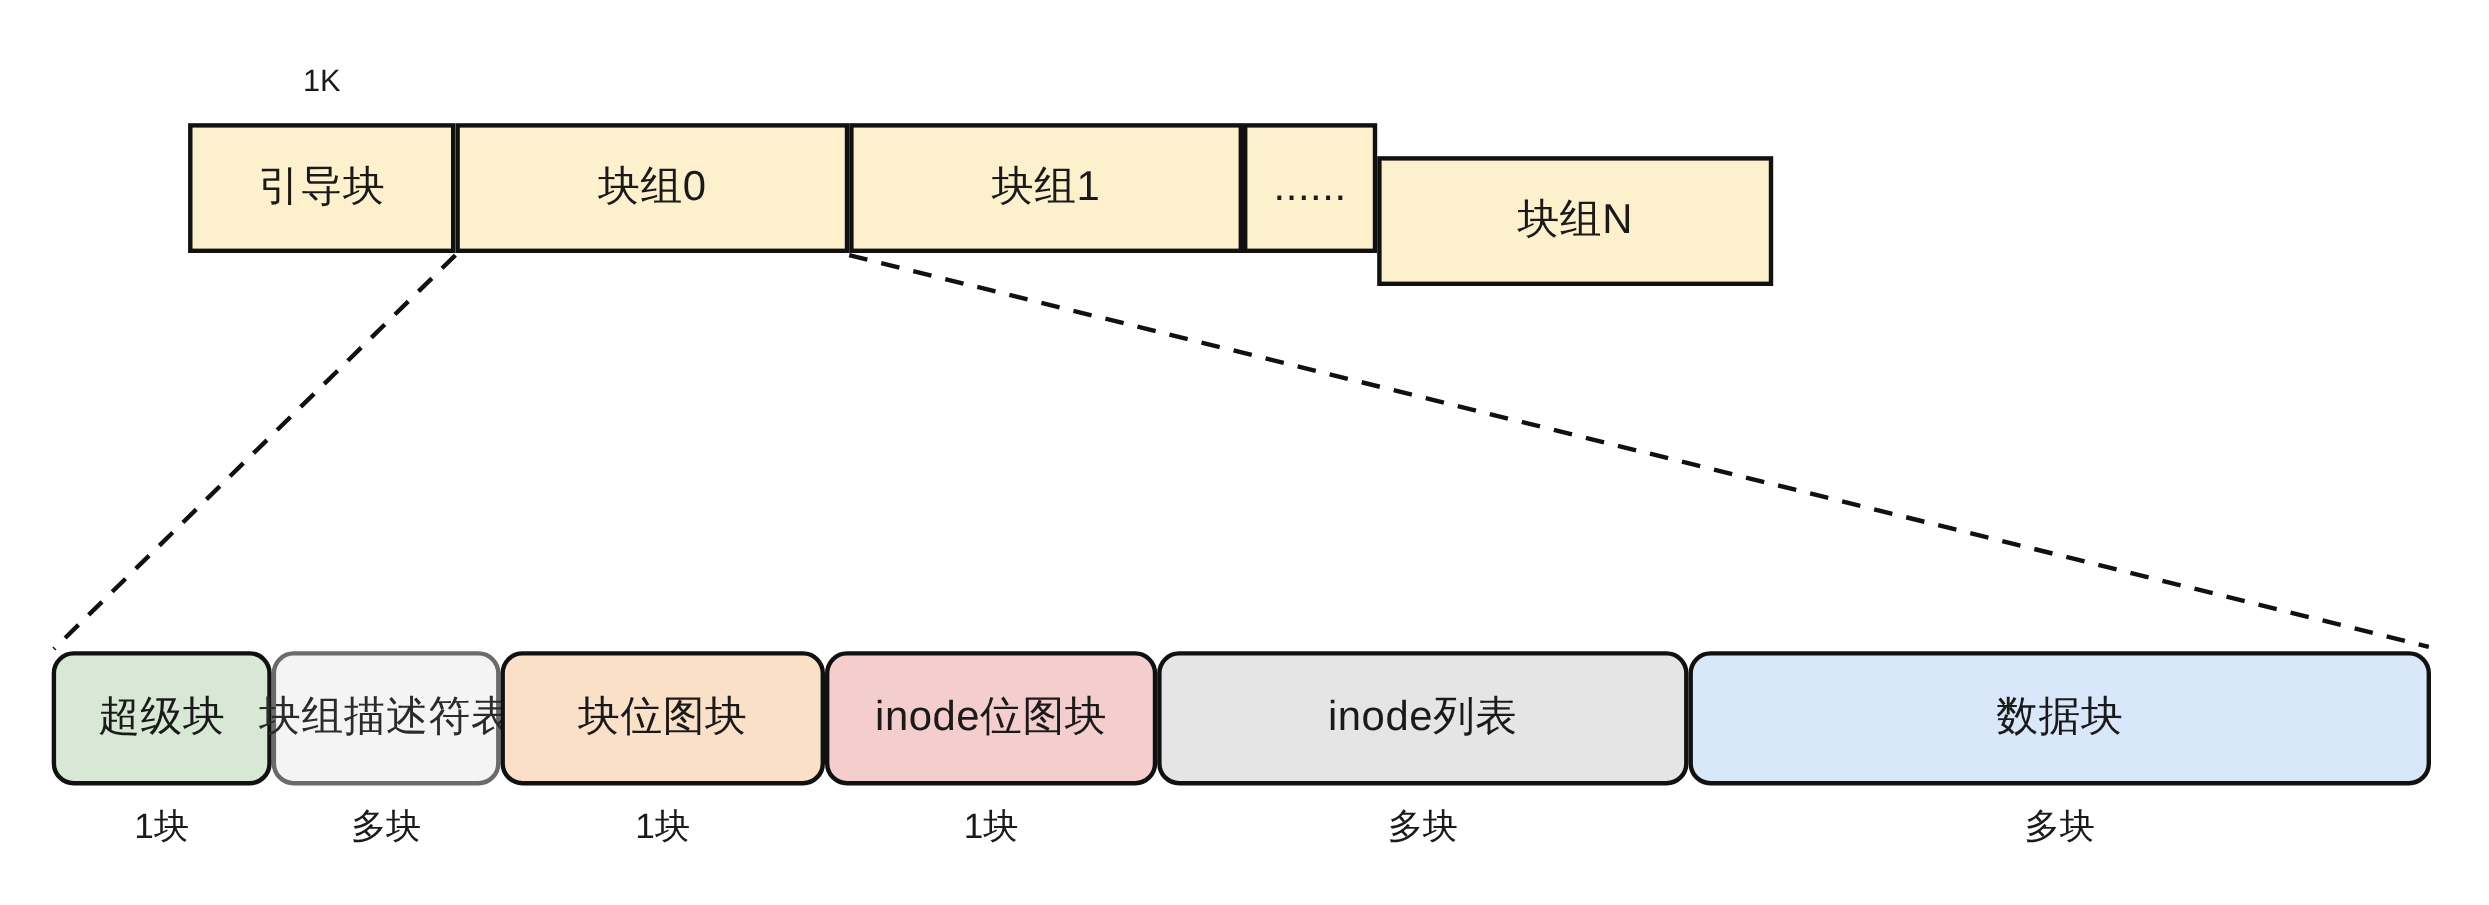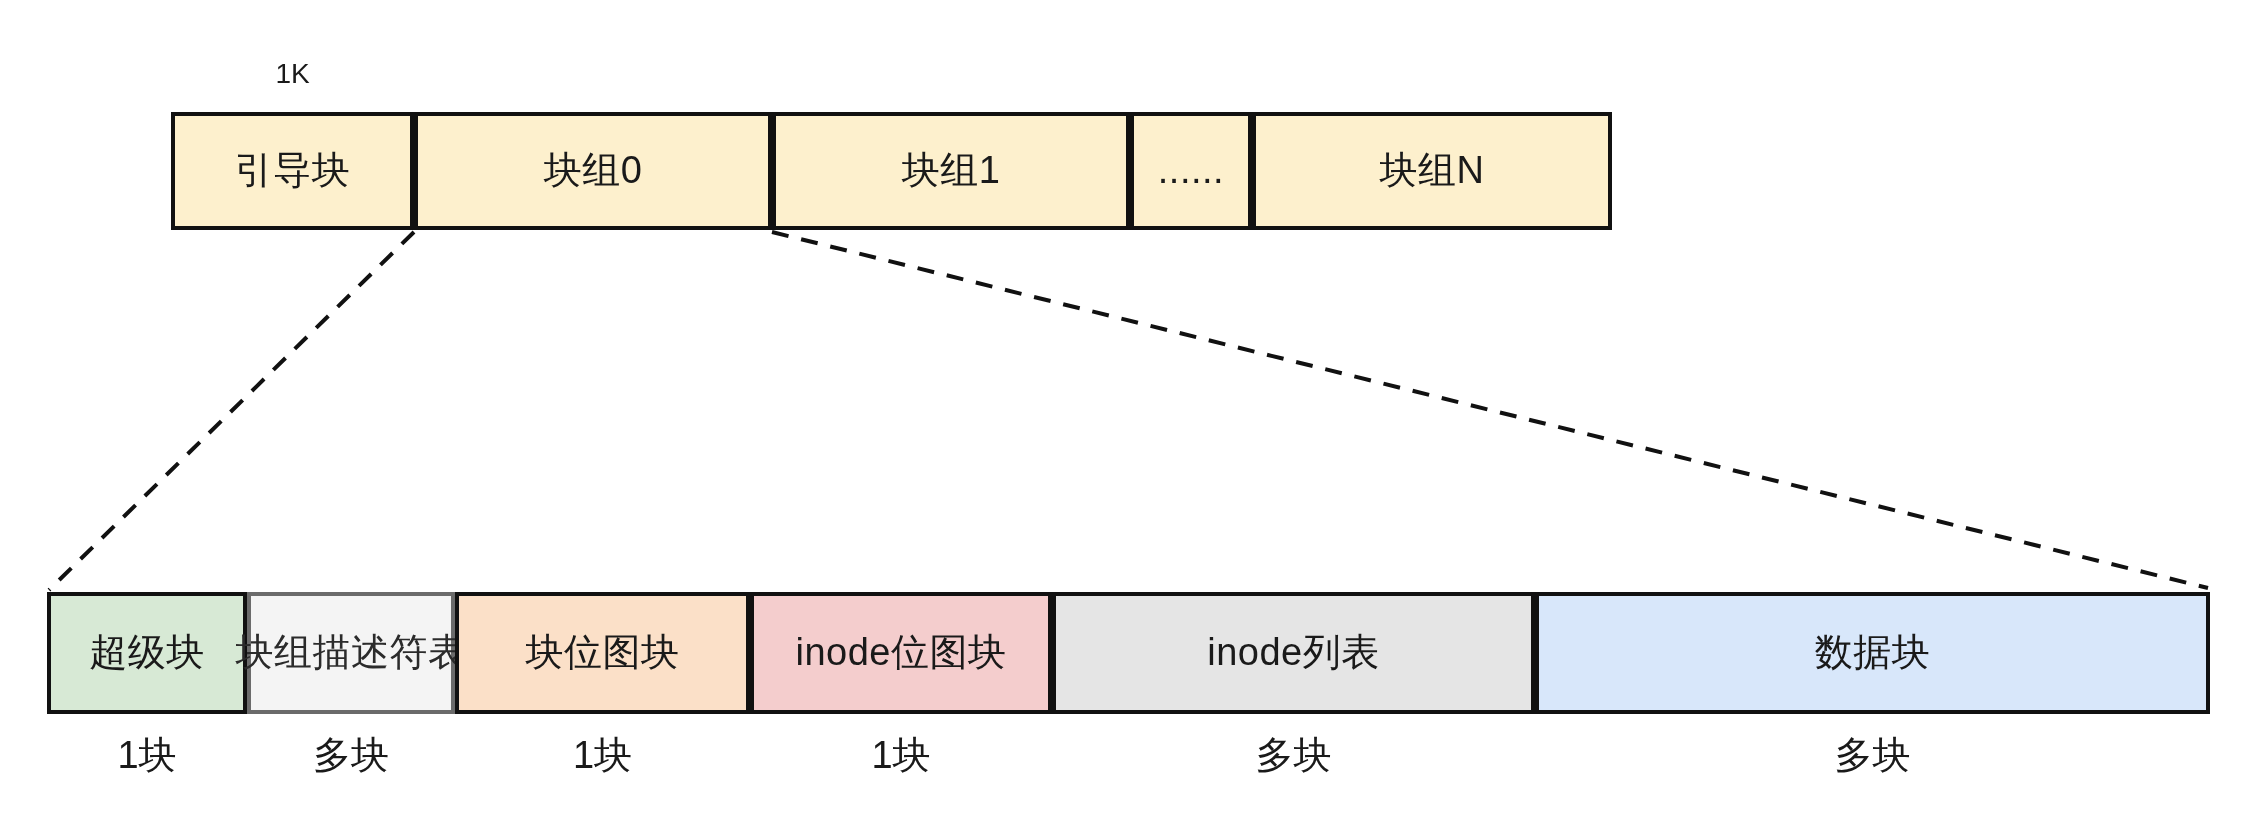--- a/index.html
+++ b/index.html
@@ -57,40 +57,41 @@
   #blockgroup-strip {
     position: absolute;
     left: 47px;
     top: 592px;
     width: 2163px;
     height: 122px;
   }
   #blockgroup-strip .cell {
     top: 0;
     height: 122px;
+    border-radius: 20px;
   }
 
   
   #size-caption {
     position: absolute;
     left: 171px;
     top: 58px;
     width: 243px;
     text-align: center;
     font-size: 28px;
     color: #1a1a1a;
     white-space: nowrap;
   }
 
   
   .size-label {
     position: absolute;
     top: 730px;
     text-align: center;
-    font-size: 38px;
+    font-size: 32px;
     color: #1a1a1a;
     white-space: nowrap;
   }
 
   
   #connectors {
     position: absolute;
     left: 0;
     top: 0;
     width: 2263px;
@@ -111,21 +112,21 @@
       </div>
       <div class="cell" style="left: 243px; width: 358px; background: rgb(253, 240, 205); border-color: rgb(17, 17, 17);">
         <span>块组0</span>
       </div>
       <div class="cell" style="left: 601px; width: 358px; background: rgb(253, 240, 205); border-color: rgb(17, 17, 17);">
         <span>块组1</span>
       </div>
       <div class="cell" style="left: 959px; width: 122px; background: rgb(253, 240, 205); border-color: rgb(17, 17, 17);">
         <span>......</span>
       </div>
-      <div class="cell" style="left: 1081px; width: 360px; background: rgb(253, 240, 205); border-color: rgb(17, 17, 17);">
+      <div class="cell" style="left: 1081px; width: 360px; background: rgb(253, 240, 205); border-color: rgb(17, 17, 17); margin-top: 30px;">
         <span>块组N</span>
       </div>
     </div>
 
   <div id="blockgroup-strip">
       <div class="cell" style="left: 0px; width: 200px; background: rgb(215, 233, 213); border-color: rgb(17, 17, 17);">
         <span>超级块</span>
       </div>
       <div class="cell grayborder" style="left: 200px; width: 208px; background: rgb(244, 244, 244); border-color: rgb(107, 107, 107);">
         <span>块组描述符表</span>

